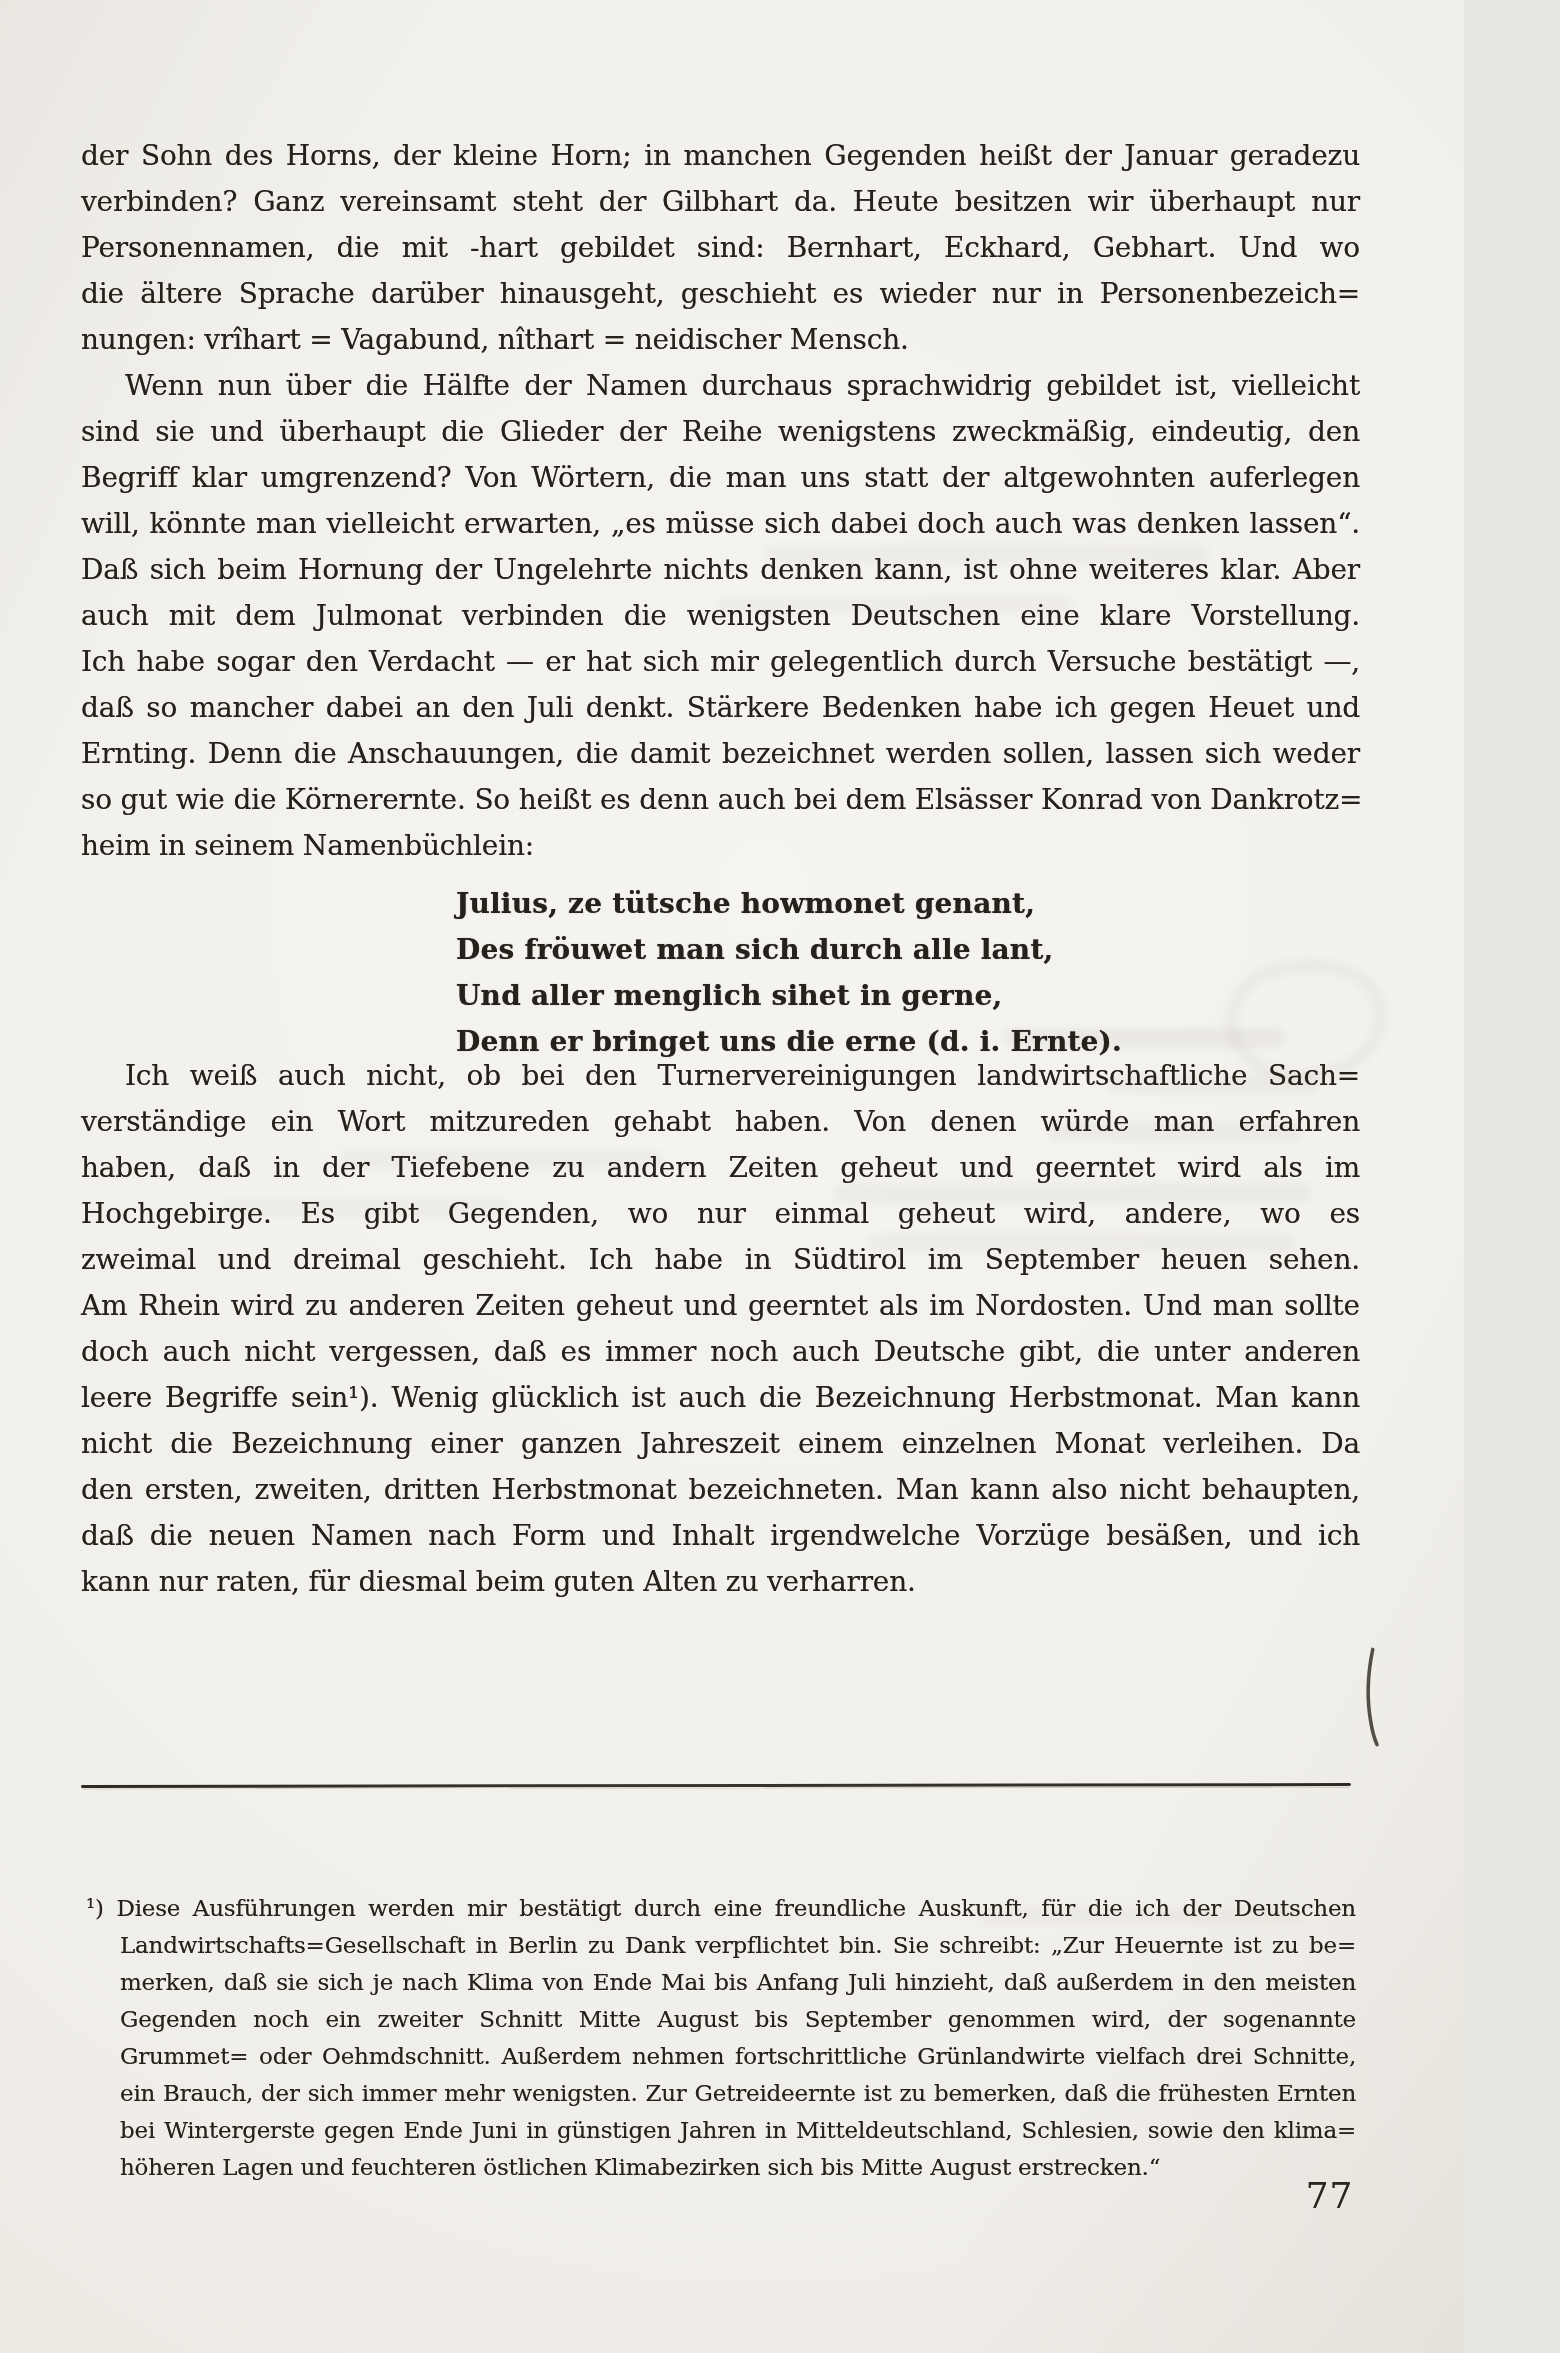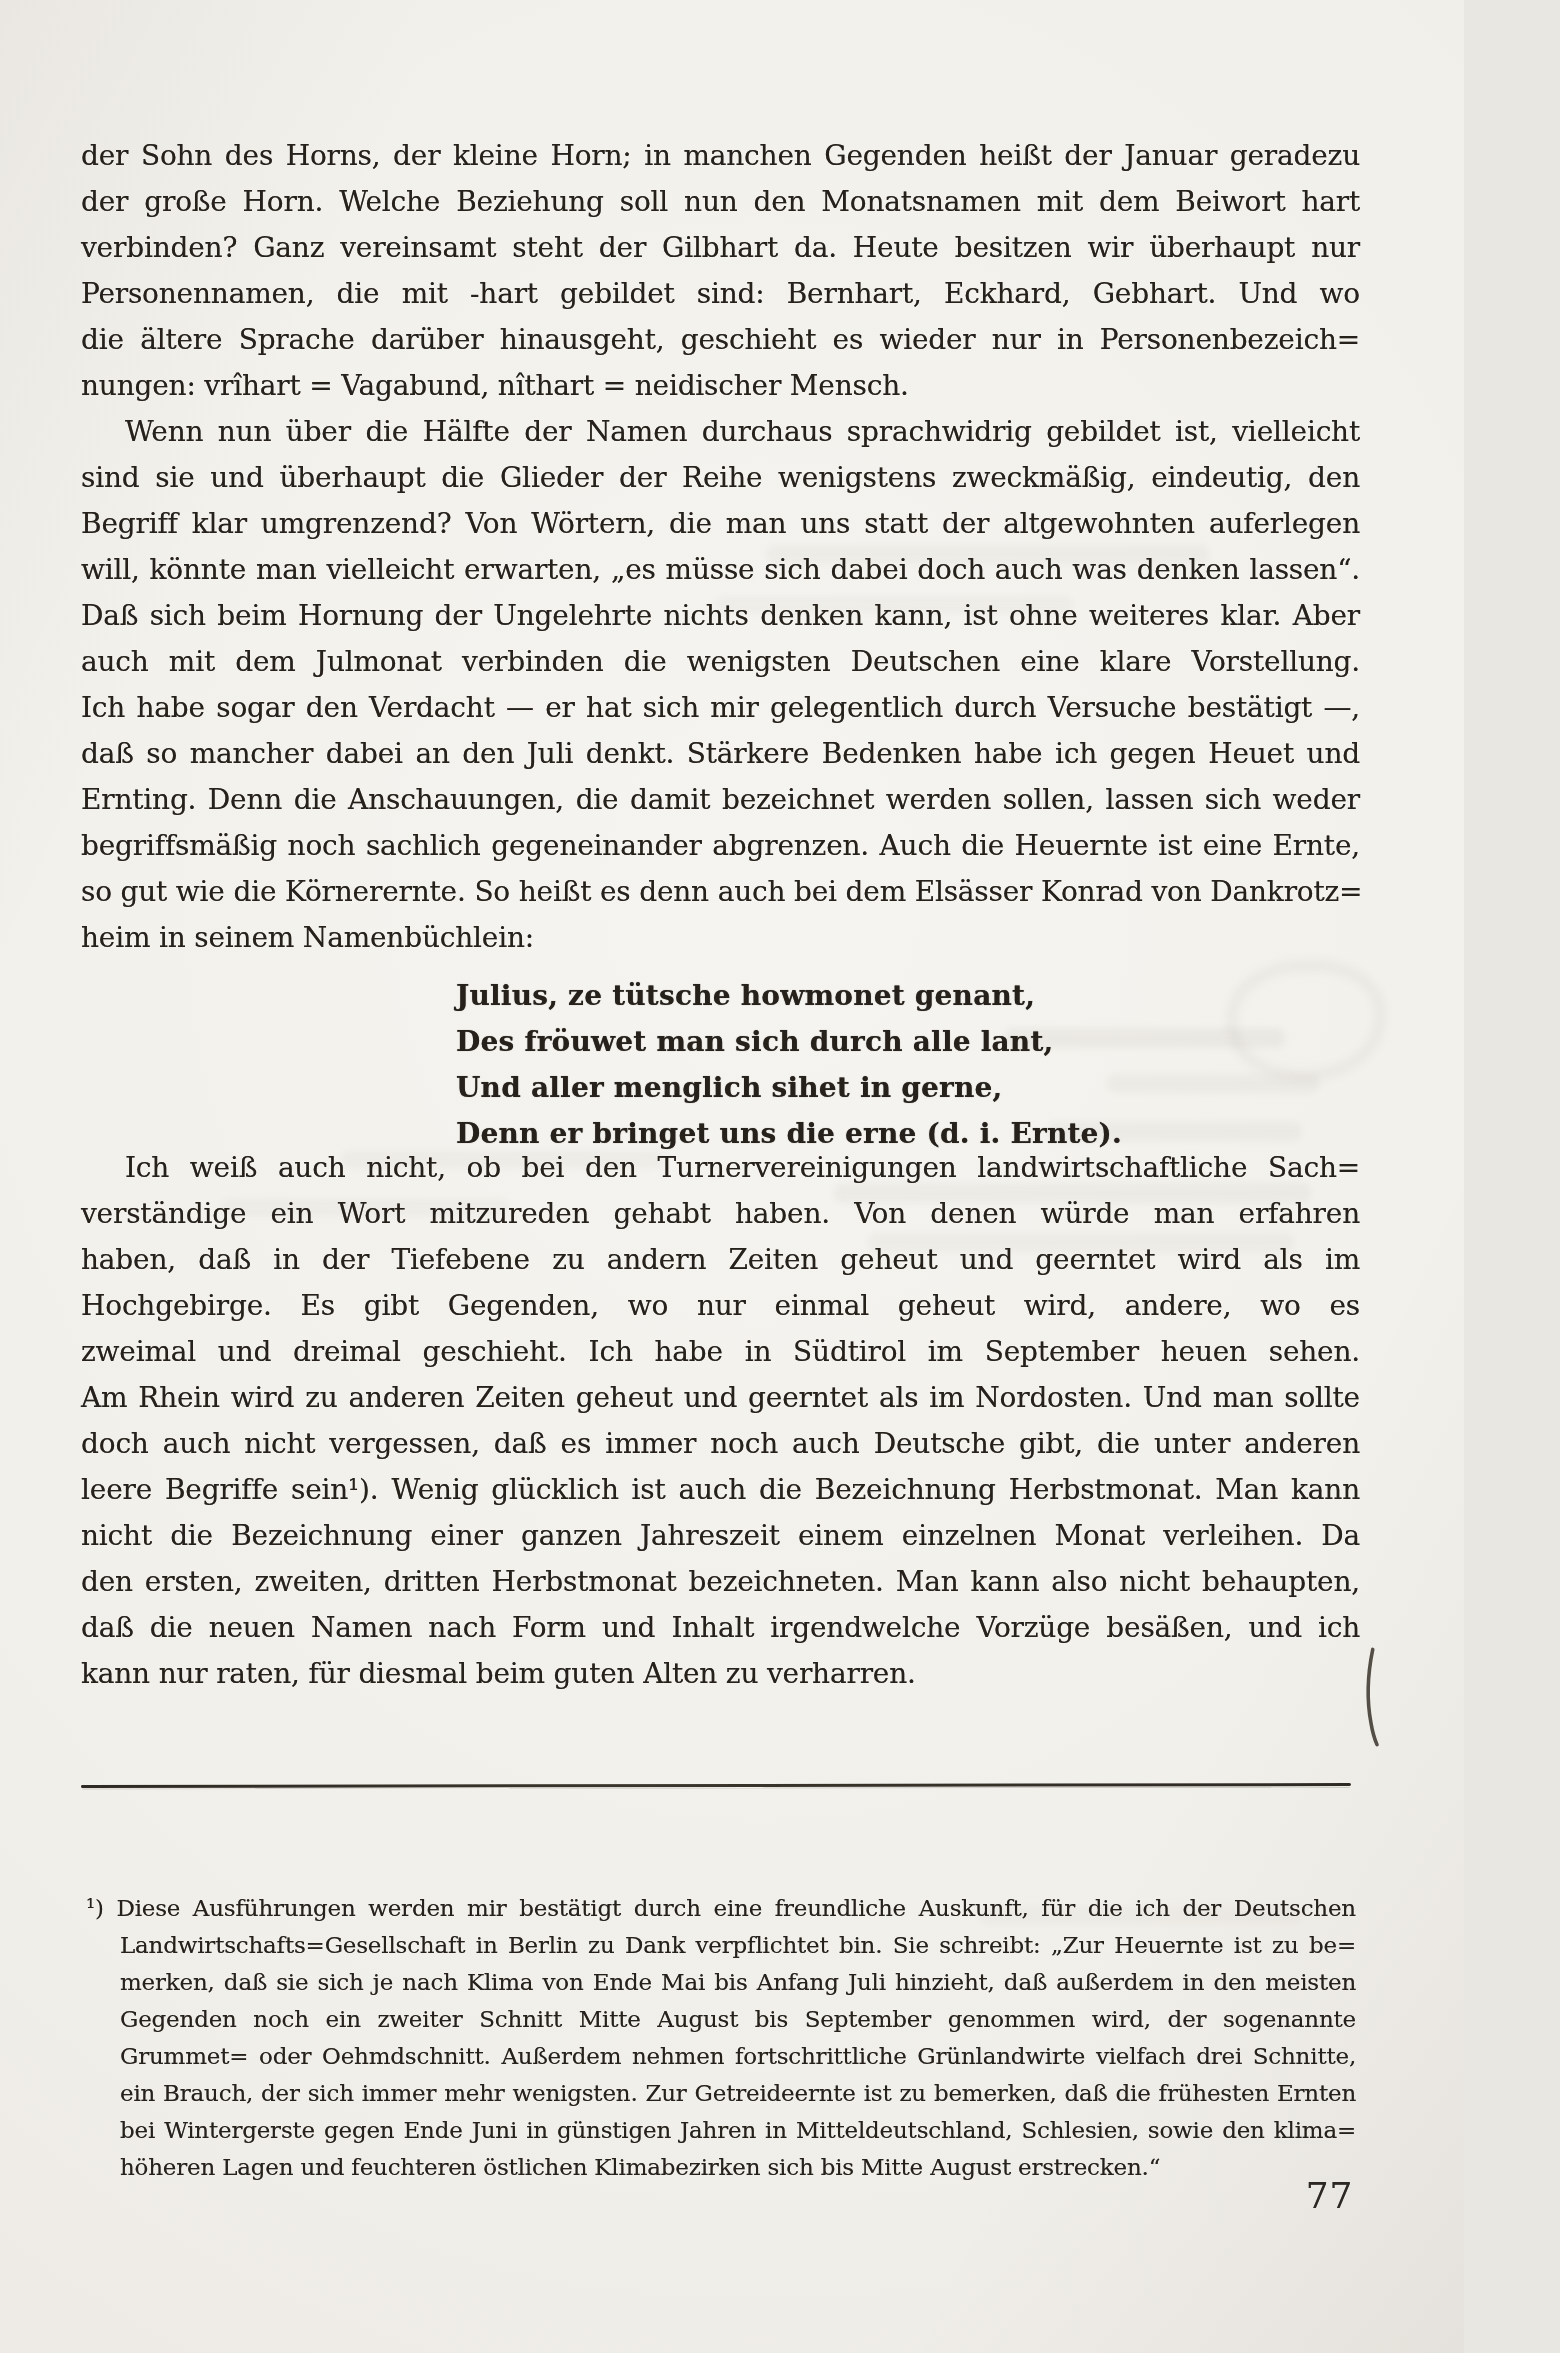--- a/index.html
+++ b/index.html
@@ -123,37 +123,35 @@
     <div class="ghost" style="left:834px;  top:1183px; width:477px; height:20.4px; opacity:0.06;"></div>
     <div class="ghost" style="left:868px; top:1233px; width:426px; height:19px; opacity:0.05;"></div>
     <div class="ghost" style="left:341px;  top:1151px; width:323px; height:17px; opacity:0.05;"></div>
     <div class="ghost" style="left:221px;  top:1199px; width:289px; height:17px; opacity:0.045;"></div>
     <div class="ghost" style="left:979px; top:1907px; width:323px; height:17px; opacity:0.04;"></div>
   </div>
 
   <section class="body-text" id="body-text">
       <div class="para">
         <div class="line">der Sohn des Horns, der kleine Horn; in manchen Gegenden heißt der Januar geradezu</div>
-        <div class="line">der große Horn. Welche Beziehung soll nun den Monatsnamen mit dem Beiwort hart</div>
         <div class="line">verbinden? Ganz vereinsamt steht der Gilbhart da. Heute besitzen wir überhaupt nur</div>
         <div class="line">Personennamen, die mit -hart gebildet sind: Bernhart, Eckhard, Gebhart. Und wo</div>
         <div class="line">die ältere Sprache darüber hinausgeht, geschieht es wieder nur in Personenbezeich=</div>
         <div class="line last">nungen: vrîhart = Vagabund, nîthart = neidischer Mensch.</div>
       </div>
       <div class="para">
         <div class="line indent">Wenn nun über die Hälfte der Namen durchaus sprachwidrig gebildet ist, vielleicht</div>
         <div class="line">sind sie und überhaupt die Glieder der Reihe wenigstens zweckmäßig, eindeutig, den</div>
         <div class="line">Begriff klar umgrenzend? Von Wörtern, die man uns statt der altgewohnten auferlegen</div>
         <div class="line">will, könnte man vielleicht erwarten, „es müsse sich dabei doch auch was denken lassen“.</div>
         <div class="line">Daß sich beim Hornung der Ungelehrte nichts denken kann, ist ohne weiteres klar. Aber</div>
         <div class="line">auch mit dem Julmonat verbinden die wenigsten Deutschen eine klare Vorstellung.</div>
         <div class="line">Ich habe sogar den Verdacht — er hat sich mir gelegentlich durch Versuche bestätigt —,</div>
         <div class="line">daß so mancher dabei an den Juli denkt. Stärkere Bedenken habe ich gegen Heuet und</div>
         <div class="line">Ernting. Denn die Anschauungen, die damit bezeichnet werden sollen, lassen sich weder</div>
-        <div class="line">begriffsmäßig noch sachlich gegeneinander abgrenzen. Auch die Heuernte ist eine Ernte,</div>
         <div class="line">so gut wie die Körnerernte. So heißt es denn auch bei dem Elsässer Konrad von Dankrotz=</div>
         <div class="line last">heim in seinem Namenbüchlein:</div>
       </div>
       <div class="para verse">
         <div class="line">Julius, ze tütsche howmonet genant,</div>
         <div class="line">Des fröuwet man sich durch alle lant,</div>
         <div class="line">Und aller menglich sihet in gerne,</div>
         <div class="line last">Denn er bringet uns die erne (d. i. Ernte).</div>
       </div>
       <div class="para">

